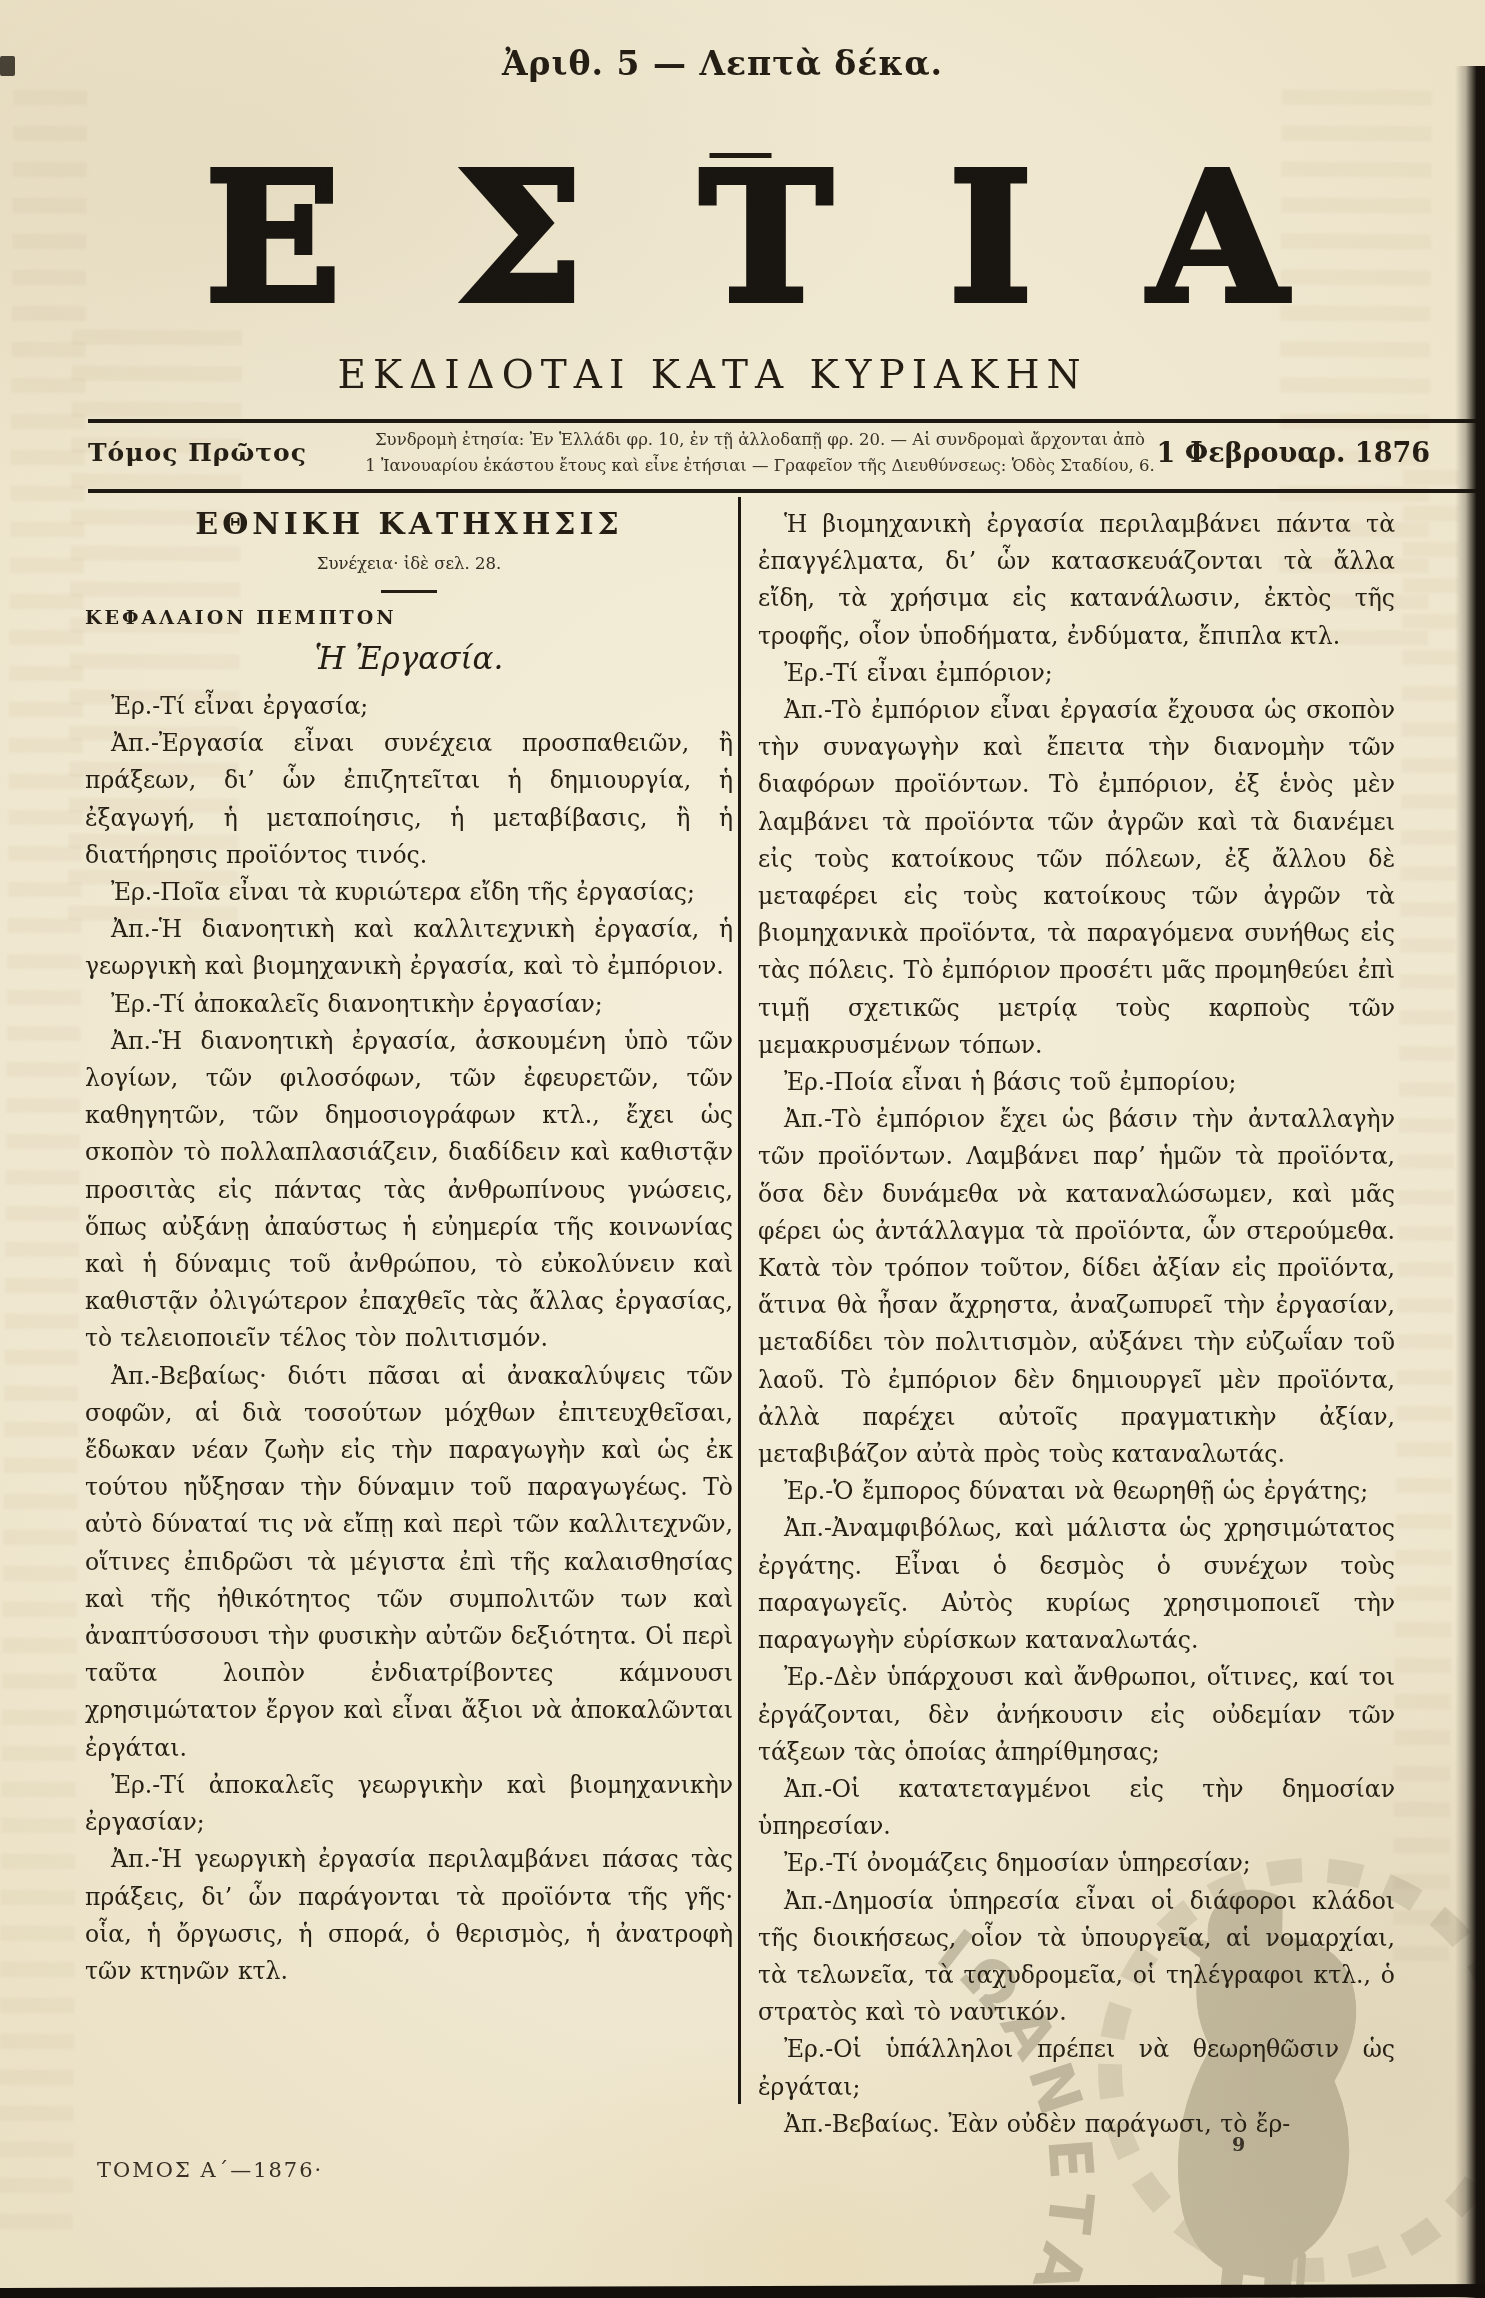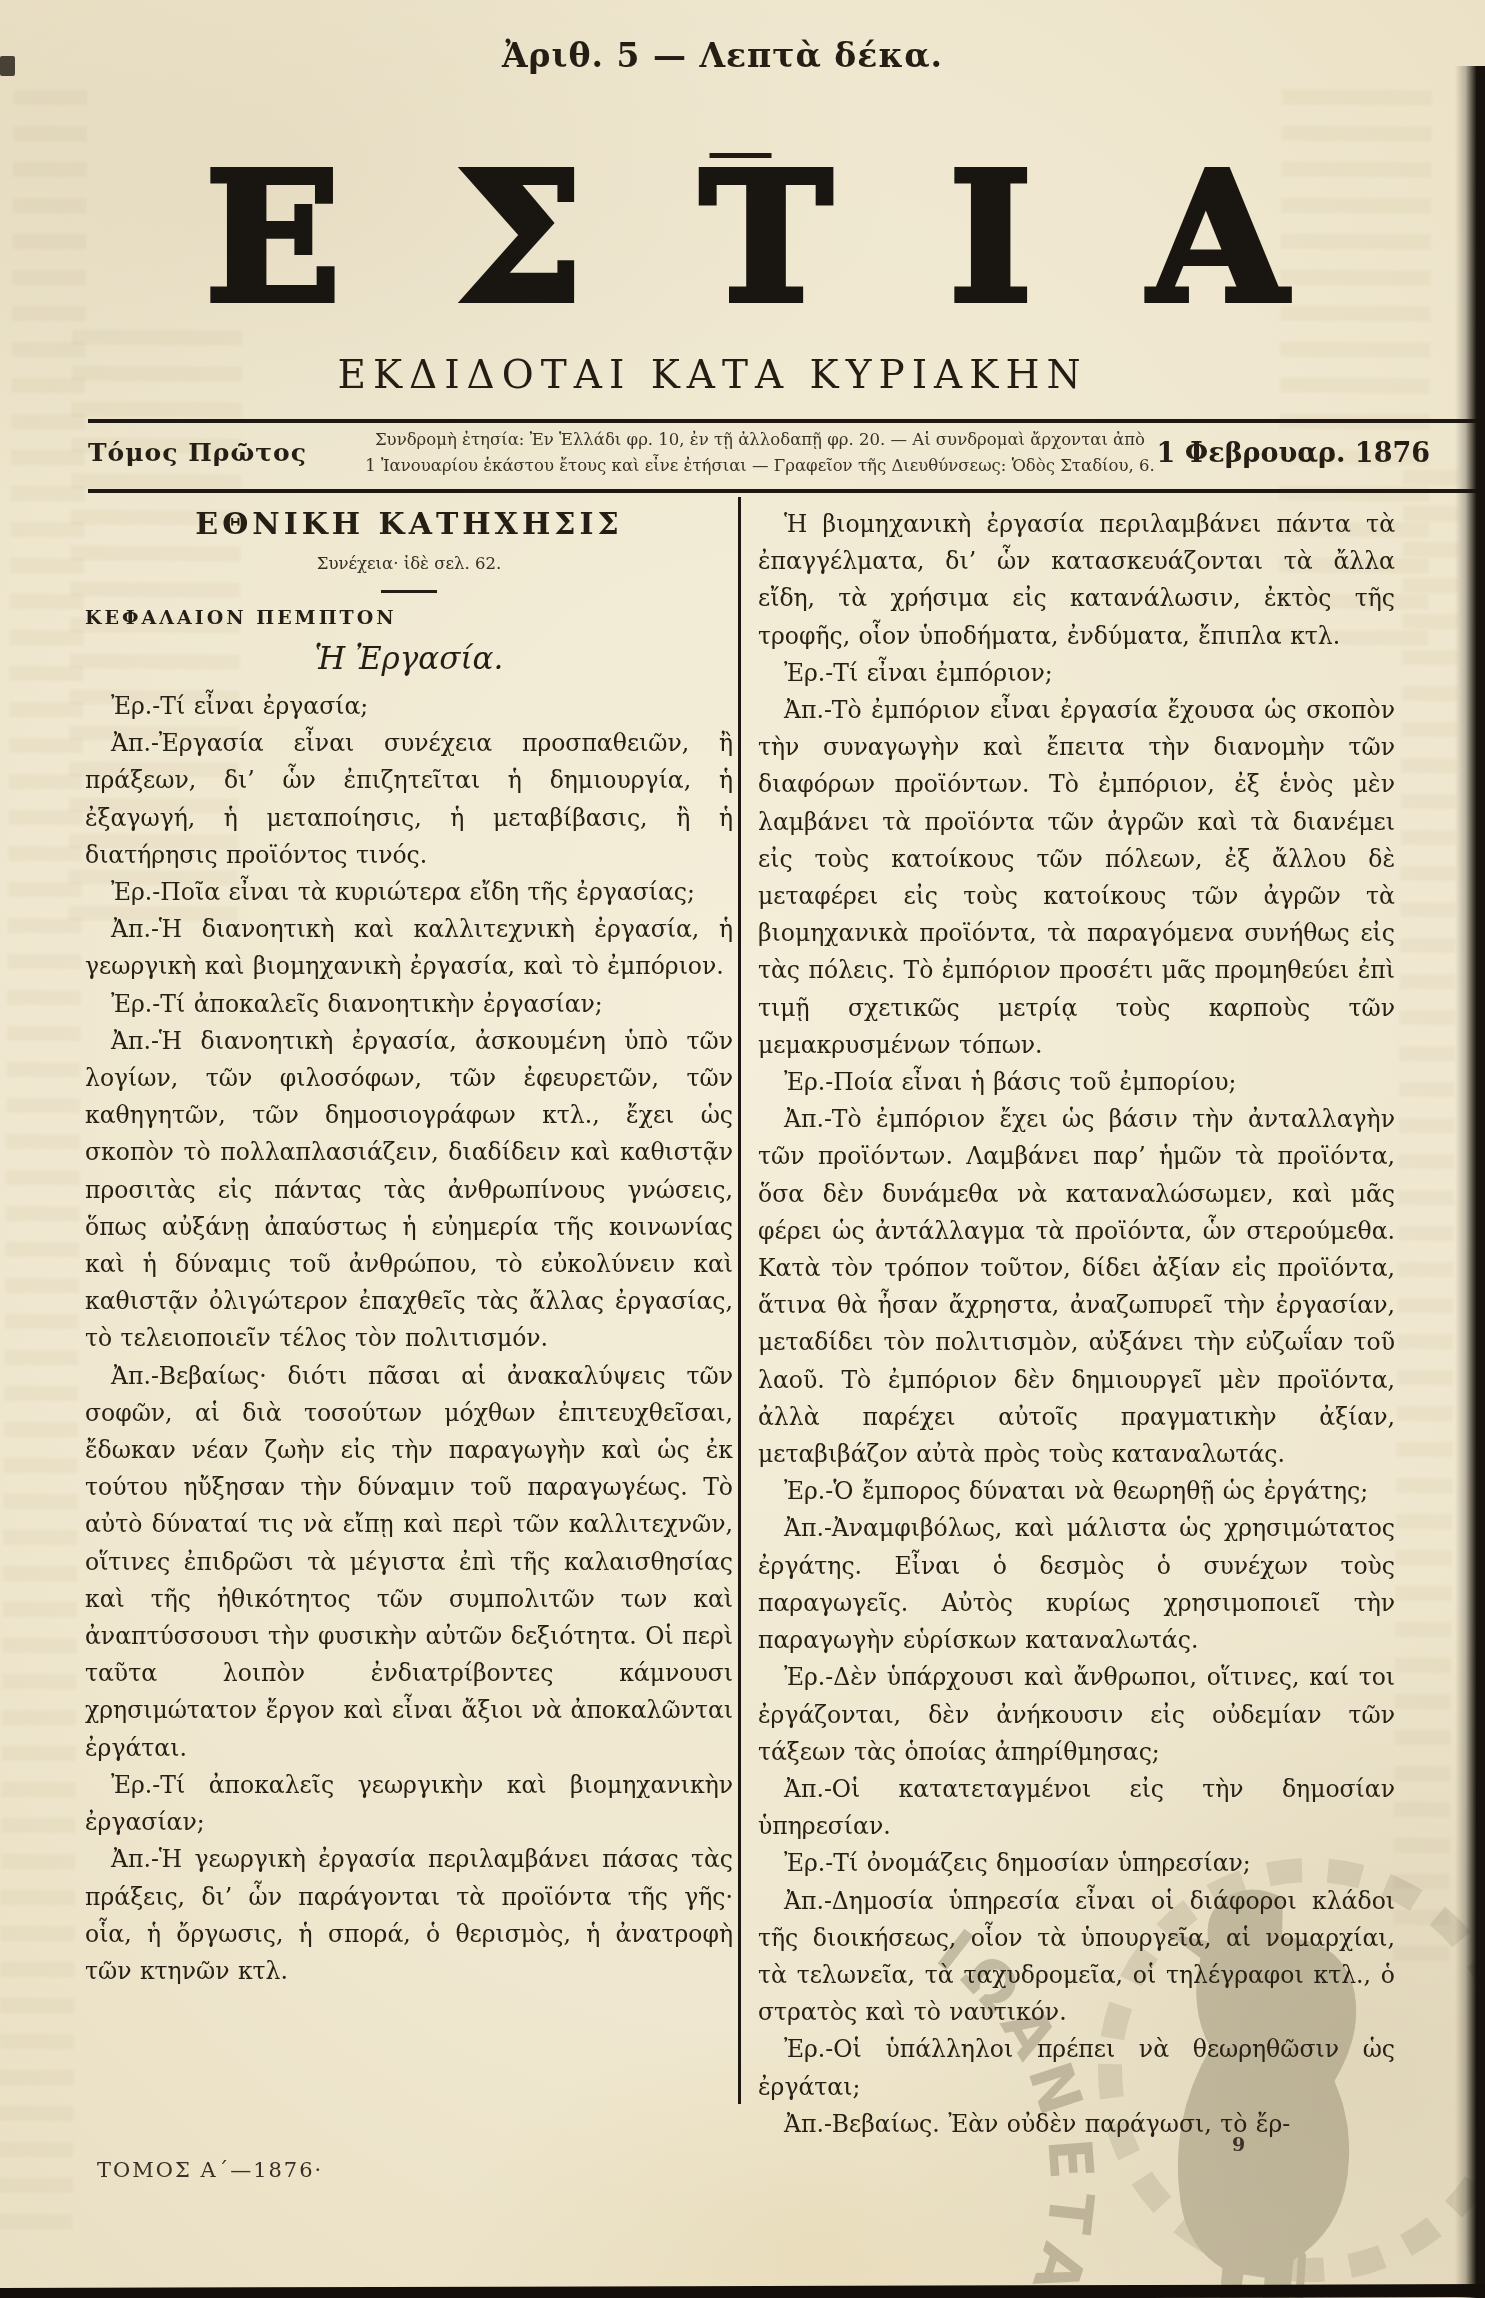--- a/index.html
+++ b/index.html
@@ -16,21 +16,21 @@
   
   .bleed{position:absolute;opacity:.55;filter:blur(1.2px);transform:rotate(.4deg);
     background:repeating-linear-gradient(180deg, rgba(146,118,74,.10) 0 15px, transparent 15px 36px);}
   
   .edge-right{position:absolute;right:0;top:66px;bottom:0;width:30px;
     background:linear-gradient(90deg, transparent 0, rgba(24,19,14,.25) 35%, #17120d 72%);}
   .edge-bottom{position:absolute;left:-6px;right:-6px;bottom:-3px;height:13px;background:#140f0b;
     transform:rotate(-.15deg);transform-origin:left center;}
   .mark-tl{position:absolute;left:0;top:56px;width:15px;height:20px;background:#2c261d;opacity:.85;border-radius:2px;}
 
-  .issue-line{position:absolute;left:0;right:40px;top:36px;text-align:center;
+  .issue-line{position:absolute;left:0;right:40px;top:44px;text-align:center;
     font-size:33px;font-weight:bold;letter-spacing:1px;}
   .issue-dash{position:absolute;left:50%;top:153px;width:62px;height:5px;background:#201a12;transform:translateX(-54%);}
   .masthead{position:absolute;left:205px;top:158px;width:1082px;height:172px;
     display:flex;justify-content:space-between;align-items:flex-start;}
   .masthead span{font-family:"DejaVu Serif",serif;font-weight:900;font-size:178px;line-height:160px;
     color:#191510;-webkit-text-stroke:6px #191510;}
   .subtitle{position:absolute;left:0;right:60px;top:352px;text-align:center;
     font-size:39px;letter-spacing:7px;color:#231d14;}
 
   .rule{position:absolute;left:88px;right:0;height:4px;background:#1d1812;}
@@ -103,21 +103,21 @@
   <div class="infobar-fine">
     <div>Συνδρομὴ ἐτησία: Ἐν Ἑλλάδι φρ. 10, ἐν τῇ ἀλλοδαπῇ φρ. 20. — Αἱ συνδρομαὶ ἄρχονται ἀπὸ</div>
     <div>1 Ἰανουαρίου ἑκάστου ἔτους καὶ εἶνε ἐτήσιαι — Γραφεῖον τῆς Διευθύνσεως: Ὁδὸς Σταδίου, 6.</div>
   </div>
   <div class="infobar-date">1 Φεβρουαρ. 1876</div>
 
   <div class="divider"></div>
 
   <div class="col left">
     <h1 class="art-title">ΕΘΝΙΚΗ ΚΑΤΗΧΗΣΙΣ</h1>
-    <div class="art-note">Συνέχεια· ἰδὲ σελ. 62.</div>
+    <div class="art-note">Συνέχεια· ἰδὲ σελ. 28.</div>
     <hr class="art-rule">
     <div class="art-chapter">ΚΕΦΑΛΑΙΟΝ ΠΕΜΠΤΟΝ</div>
     <div class="art-chapter-title">Ἡ Ἐργασία.</div>
     <div>
         <p class="body-par">Ἐρ.-Τί εἶναι ἐργασία;</p>
         <p class="body-par">Ἀπ.-Ἐργασία εἶναι συνέχεια προσπαθειῶν, ἢ πράξεων, δι’ ὧν ἐπιζητεῖται ἡ δημιουργία, ἡ ἐξαγωγή, ἡ μεταποίησις, ἡ μεταβίβασις, ἢ ἡ διατήρησις προϊόντος τινός.</p>
         <p class="body-par">Ἐρ.-Ποῖα εἶναι τὰ κυριώτερα εἴδη τῆς ἐργασίας;</p>
         <p class="body-par">Ἀπ.-Ἡ διανοητικὴ καὶ καλλιτεχνικὴ ἐργασία, ἡ γεωργικὴ καὶ βιομηχανικὴ ἐργασία, καὶ τὸ ἐμπόριον.</p>
         <p class="body-par">Ἐρ.-Τί ἀποκαλεῖς διανοητικὴν ἐργασίαν;</p>
         <p class="body-par">Ἀπ.-Ἡ διανοητικὴ ἐργασία, ἀσκουμένη ὑπὸ τῶν λογίων, τῶν φιλοσόφων, τῶν ἐφευρετῶν, τῶν καθηγητῶν, τῶν δημοσιογράφων κτλ., ἔχει ὡς σκοπὸν τὸ πολλαπλασιάζειν, διαδίδειν καὶ καθιστᾷν προσιτὰς εἰς πάντας τὰς ἀνθρωπίνους γνώσεις, ὅπως αὐξάνῃ ἀπαύστως ἡ εὐημερία τῆς κοινωνίας καὶ ἡ δύναμις τοῦ ἀνθρώπου, τὸ εὐκολύνειν καὶ καθιστᾷν ὀλιγώτερον ἐπαχθεῖς τὰς ἄλλας ἐργασίας, τὸ τελειοποιεῖν τέλος τὸν πολιτισμόν.</p>

